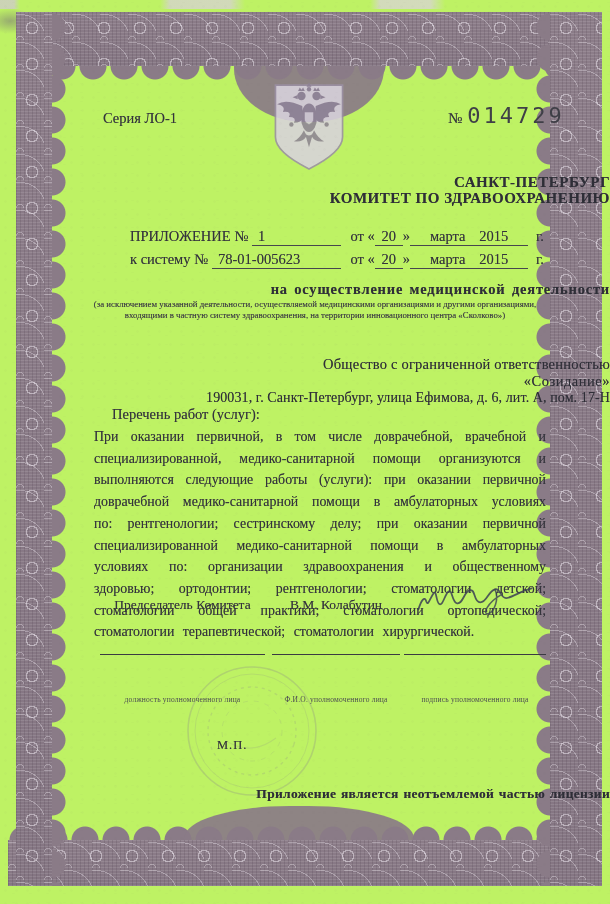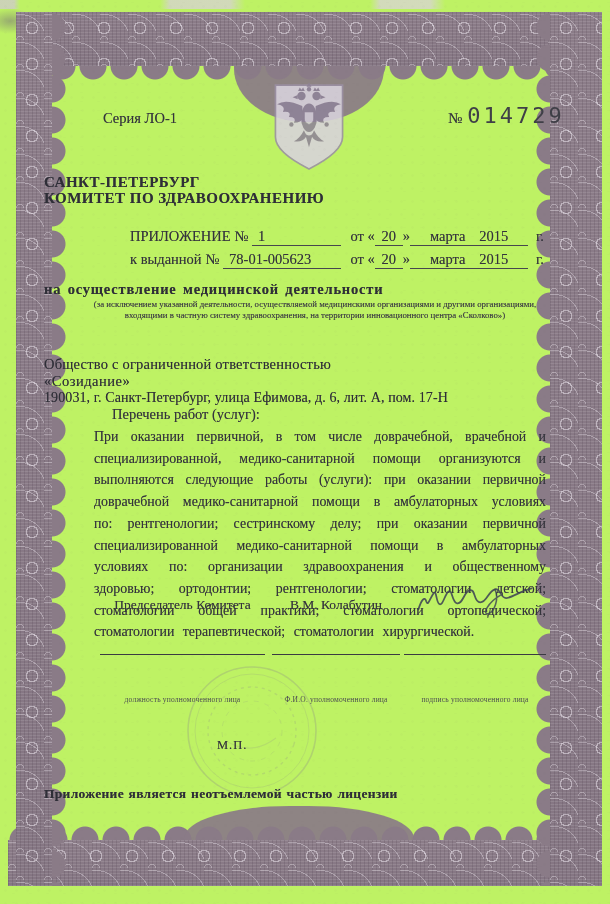--- a/index.html
+++ b/index.html
@@ -53,21 +53,21 @@
     border-radius:46% 46% 0 0 / 95% 95% 0 0;}
   
   .abs{position:absolute;z-index:3;}
   .txt{text-shadow:0 0 .6px rgba(60,58,70,.55);}
   .series{left:103px;top:110px;font-size:14.5px;}
   .doc-number{left:448px;top:103px;display:flex;align-items:baseline;}
   .doc-number .no-sign{font-size:15px;margin-right:5px;}
   .doc-number .digits{font-family:"DejaVu Sans Mono","Liberation Mono",monospace;
     font-size:22px;letter-spacing:3px;color:#3f3f47;}
   .coa{left:263px;top:80px;width:92px;height:94px;opacity:.88;filter:blur(.3px);}
-  .center-line{left:0;width:100%;text-align:left;font-weight:bold;letter-spacing:.5px;color:#2e2e37;padding-left:44px;}
+  .center-line{left:0;width:100%;text-align:right;font-weight:bold;letter-spacing:.5px;color:#2e2e37;padding-left:44px;}
   .city{top:174px;font-size:15px;}
   .committee{top:190px;font-size:15px;}
   .rows{left:130px;top:228px;width:414px;font-size:14.5px;}
   .row{display:flex;align-items:baseline;margin-bottom:5px;white-space:nowrap;}
   .u{border-bottom:1.3px solid #46464e;}
   .val-appendix{width:106px;padding-left:6px;}
   .val-license{width:142px;padding-left:6px;}
   .lbl{margin-right:4px;}
   .dates{display:flex;align-items:baseline;margin-left:10px;justify-content:space-between;}
   .day{width:28px;text-align:center;}
@@ -152,21 +152,21 @@
       <span class="u val-appendix">1</span>
       <span class="dates">
         <span>от «</span>
         <span class="u day">20</span>
         <span>»</span>
         <span class="u monthyear">марта 2015</span>
         <span class="gsuffix">г.</span>
       </span>
     </div>
     <div class="row txt">
-      <span class="lbl">к выданной №</span>
+      <span class="lbl">к систему №</span>
       <span class="u val-license">78-01-005623</span>
       <span class="dates">
         <span>от «</span>
         <span class="u day">20</span>
         <span>»</span>
         <span class="u monthyear">марта 2015</span>
         <span class="gsuffix">г.</span>
       </span>
     </div>
   </div>

